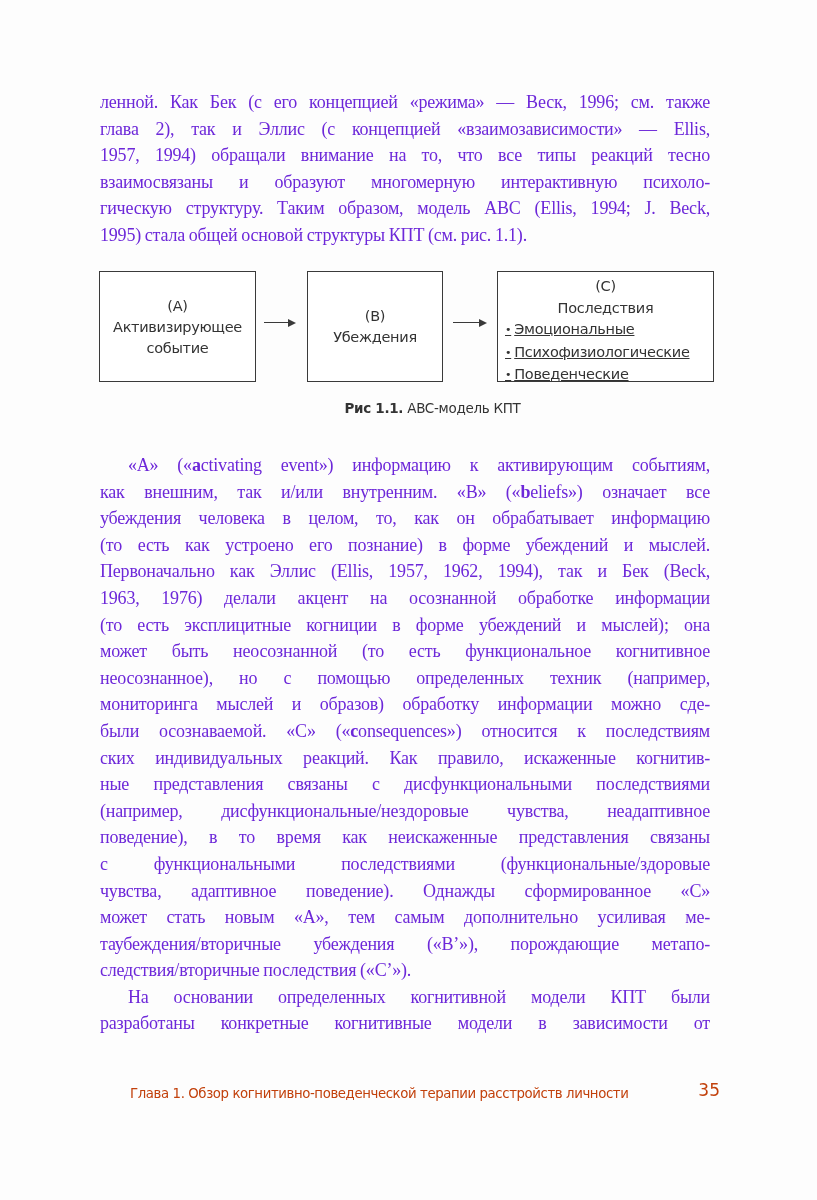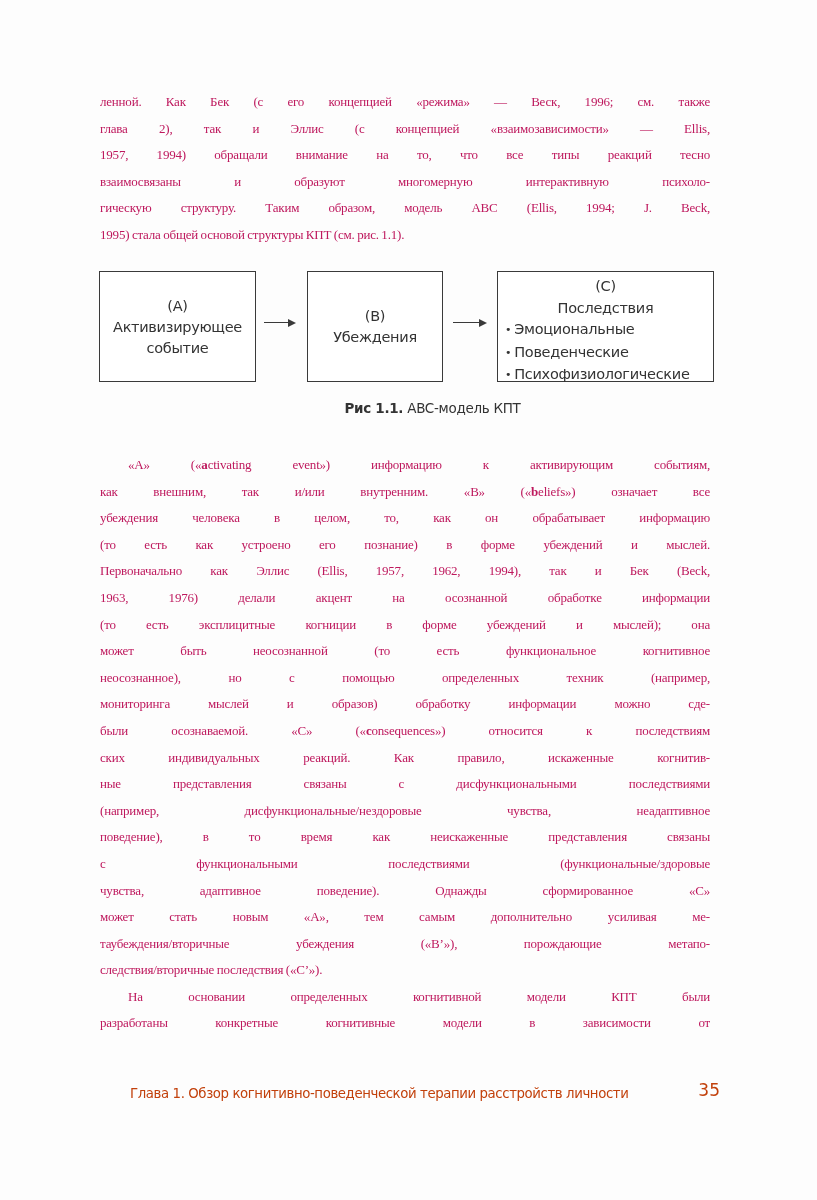--- a/index.html
+++ b/index.html
@@ -9,23 +9,23 @@
     position: relative;
     overflow: hidden;
     color: #2a2a2a;
   }
   .page { position: absolute; left: 0; top: 0; width: 817px; height: 1200px; }
   .text-block {
     position: absolute;
     left: 100px;
     width: 610px;
     font-family: "Liberation Serif", "DejaVu Serif", serif;
-    font-size: 13px;
+    font-size: 18px;
     line-height: 26.6px;
-    color: #be185d;
+    color: #6d28d9;
     text-align: justify;
     text-align-last: left;
     letter-spacing: -0.2px;
     word-spacing: -0.5px;
   }
   #block-top { top: 89px; }
   #block-main { top: 452px; }
 
   .line { display: block; text-align: justify; text-align-last: justify; white-space: nowrap; }
   .line.last { text-align-last: left; }
@@ -48,21 +48,21 @@
   #box-a { left: 99px; top: 271px; width: 157px; height: 111px; }
   #box-b { left: 307px; top: 271px; width: 136px; height: 111px; }
   #box-c { left: 497px; top: 271px; width: 217px; height: 111px; }
   .box .inner {
     position: absolute; left: 0; right: 0; top: 50%;
     transform: translateY(-50%);
     line-height: 21px;
   }
   #box-c .inner { top: 4px; transform: none; line-height: 21.5px; }
   .box .bullet-list { text-align: left; padding-left: 7px; margin: 0; list-style: none; }
-  .box .bullet-list li { white-space: nowrap; }
+  .box .bullet-list li { white-space: nowrap; text-decoration: underline; }
   .box .bullet-list li::before { content: "•"; margin-right: 3px; font-size: 11px; position: relative; top: -1px; }
 
   .arrow {
     position: absolute;
     height: 1.3px;
     background: #3a3a3a;
   }
   .arrow::after {
     content: "";
     position: absolute;
@@ -131,22 +131,22 @@
     </div>
 
     <div class="arrow" id="arrow-bc"></div>
 
     <div class="box" id="box-c">
       <div class="inner">
         <div>(C)</div>
         <div>Последствия</div>
         <ul class="bullet-list">
           <li>Эмоциональные</li>
+          <li>Психофизиологические</li>
           <li>Поведенческие</li>
-          <li>Психофизиологические</li>
         </ul>
       </div>
     </div>
 
     <div class="caption">
       <span class="cap-label">Рис 1.1.</span><span> ABC-модель КПТ</span>
     </div>
   </div>
 
   <div class="text-block" id="block-main">

